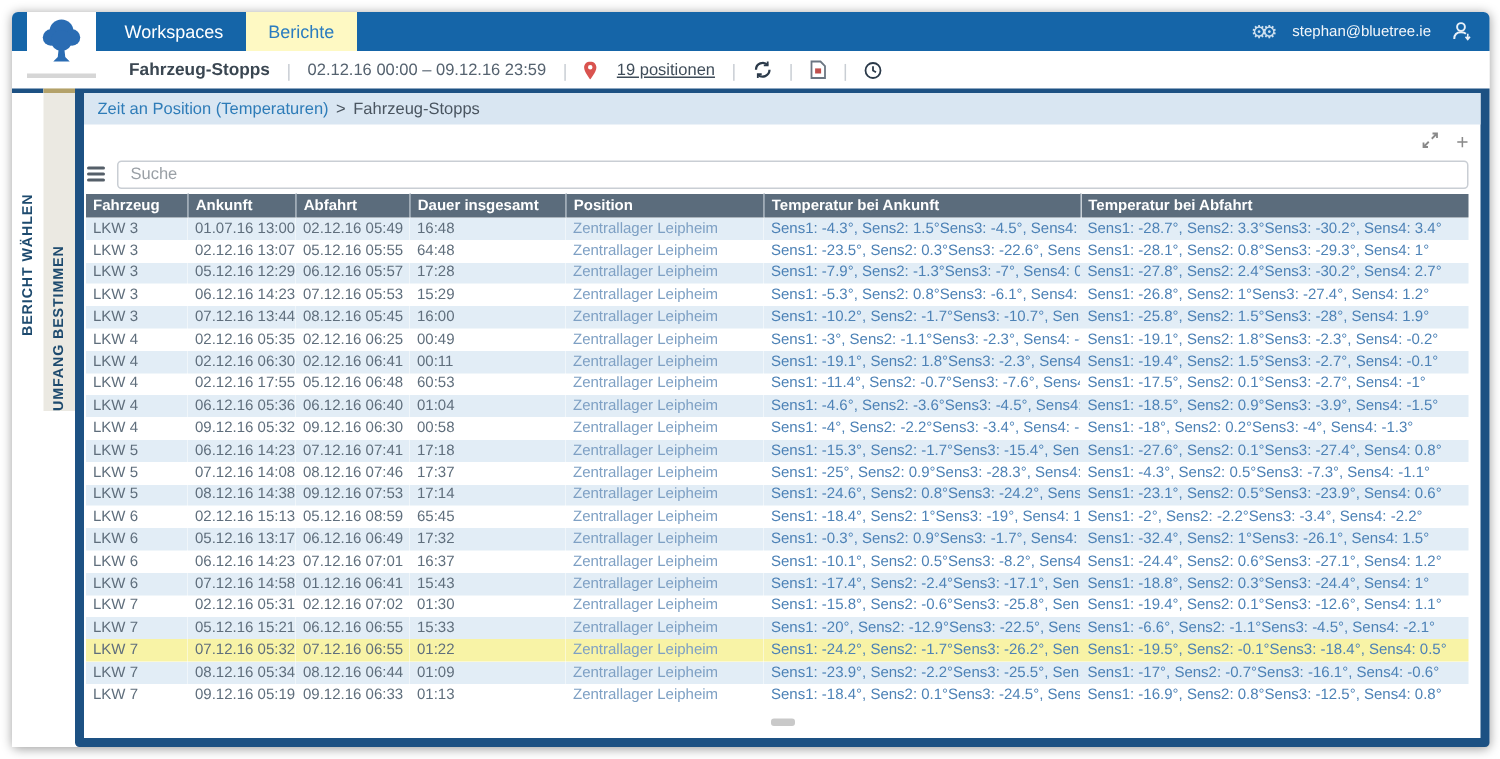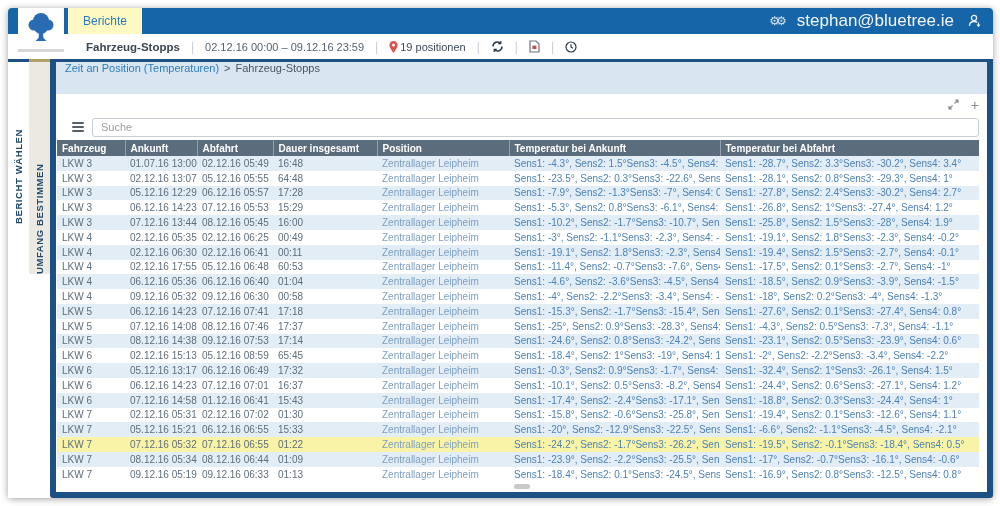--- a/index.html
+++ b/index.html
@@ -10,44 +10,44 @@
     box-shadow:0 1px 7px rgba(0,0,0,0.38);
   }
   
   .navbar { position:relative; height:26px; background:var(--navbar-blue); border-radius:4px 4px 0 0; display:flex; align-items:stretch; }
   .logo-box { position:absolute; left:10px; top:0; width:46px; height:44px; background:#fff; border-bottom:3px solid #d6d6d6; z-index:5; display:flex; align-items:center; justify-content:center; }
   .nav-tabs { display:flex; margin-left:60px; }
   .nav-tab { color:#fff; font-size:12px; padding:0 15px; display:flex; align-items:center; cursor:pointer; }
   .nav-tab.active { background:#fef9c3; color:#2a7cc0; }
   .nav-right { margin-left:auto; display:flex; align-items:center; gap:14px; padding-right:12px; color:#fff; }
   .cogs { font-size:12px; color:#cfe0ef; letter-spacing:-4px; }
-  .email { font-size:17px; color:#f2f6fa; }
+  .email { font-size:10px; color:#f2f6fa; }
   
   .toolbar { height:25px; background:#fff; display:flex; align-items:center; padding-left:78px; font-size:11px; color:#4a5764; }
   .tb-sep { color:#c9ced4; margin:0 11px; font-size:12px; }
   .report-name { font-weight:bold; color:#3a4651; font-size:11.5px; }
   .date-range { color:#55626f; }
-  .positions { display:flex; align-items:center; gap:2px; color:#3f4c59; }
+  .positions { display:flex; align-items:center; gap:13px; color:#3f4c59;text-decoration:underline; }
   .tb-icon { display:flex; align-items:center; cursor:pointer; }
   
   .main { display:flex; height:439px; }
   .rail { width:42px; background:#fff; display:flex; align-items:flex-start; }
   .side-tab { width:21px; display:flex; justify-content:center; padding-top:12px; cursor:pointer; }
   .side-tab .vtext { writing-mode:vertical-rl; transform:rotate(180deg); font-size:9.5px; font-weight:bold; color:#1d4a6e; letter-spacing:0.6px; white-space:nowrap; }
   .side-tab.active { background:#fff; border-top:3px solid var(--panel-border-blue); height:165px; }
   .side-tab.inactive { background:#ebe9e2; border-top:3px solid var(--tab-tan); height:215px; }
   .panel { flex:1; background:#fff; border-left:6px solid var(--panel-border-blue); border-right:6px solid var(--panel-border-blue); border-bottom:6px solid var(--panel-border-blue); border-top:3px solid var(--panel-border-blue); display:flex; flex-direction:column; border-radius:0 0 3px 3px; }
-  .breadcrumb { height:32px; background:var(--breadcrumb-bg); display:flex; align-items:flex-start; padding-left:9px; font-size:11px; gap:5px; }
+  .breadcrumb { height:21px; background:var(--breadcrumb-bg); display:flex; align-items:center; padding-left:9px; font-size:11px; gap:5px; }
   .crumb-link { color:var(--link-blue); cursor:pointer; }
   .crumb-sep, .crumb-current { color:#4a5560; }
   .panel-title-row { height:21px; display:flex; align-items:center; padding:0 8px; }
   .panel-title { font-size:11px; font-weight:bold; color:#3a4651; }
   .panel-actions { margin-left:auto; display:flex; gap:12px; align-items:center; color:#8a8a8a; }
   .plus-icon { font-size:14px; line-height:1; cursor:pointer; color:#8a8a8a; }
-  .search-row { height:24px; display:flex; align-items:center; padding:0 8px 0 14px; gap:6px; }
+  .search-row { height:24px; display:flex; align-items:center; padding:0 8px 0 0; gap:6px; }
   .hamburger { width:16px; display:flex; flex-direction:column; gap:2px; cursor:pointer; padding:2px; }
   .hamburger span { height:2px; background:#555f69; border-radius:1px; }
   .search-input { flex:1; height:19px; border:1px solid #c9ced4; border-radius:3px; font-size:11px; padding:0 8px; color:#333; outline:none; font-family:"Liberation Sans", sans-serif; }
   .search-input::placeholder { color:#9aa0a6; }
   
   .table-wrap { padding:1px 8px 0 1px; }
   table { border-collapse:collapse; table-layout:fixed; width:100%; }
   thead th { background:var(--table-header-bg); color:#fff; font-size:10px; font-weight:bold; text-align:left; height:16px; padding:0 0 0 5px; white-space:nowrap; overflow:hidden;margin-top:37px; }
   thead th + th { border-left:1px solid #93a1ae; }
   tbody td { height:14.8px; font-size:10px; color:var(--text-gray); padding:0 0 0 5px; white-space:nowrap; overflow:hidden; }
@@ -72,20 +72,21 @@
             <circle cx="15" cy="10" r="8"></circle>
             <circle cx="8" cy="14" r="5.5"></circle>
             <circle cx="22" cy="14" r="5.5"></circle>
             <circle cx="15" cy="16" r="7"></circle>
             <path d="M13.5 18 h3 l1 9 q2 2 3 3 h-11 q1-1 3-3 z"></path>
           </g>
         </svg>
       </span>
     </div>
     <div class="nav-tabs">
+        <div class="nav-tab">Workspaces</div>
         <div class="nav-tab active">Berichte</div>
       </div>
     <div class="nav-right">
       <span class="cogs">⚙⚙</span>
       <span class="email">stephan@bluetree.ie</span>
       <span>
         <svg width="13" height="14" viewBox="0 0 13 14" fill="none" stroke="#e8f0f8" stroke-width="1.3">
           <circle cx="6" cy="4" r="2.6"></circle>
           <path d="M1.5 12 q0-4.5 4.5-4.5 q2.2 0 3.3 1"></path>
           <path d="M10.5 8.5 v3 M9 10.5 l1.5 1.8 l1.5 -1.8" stroke-width="1.1"></path>

